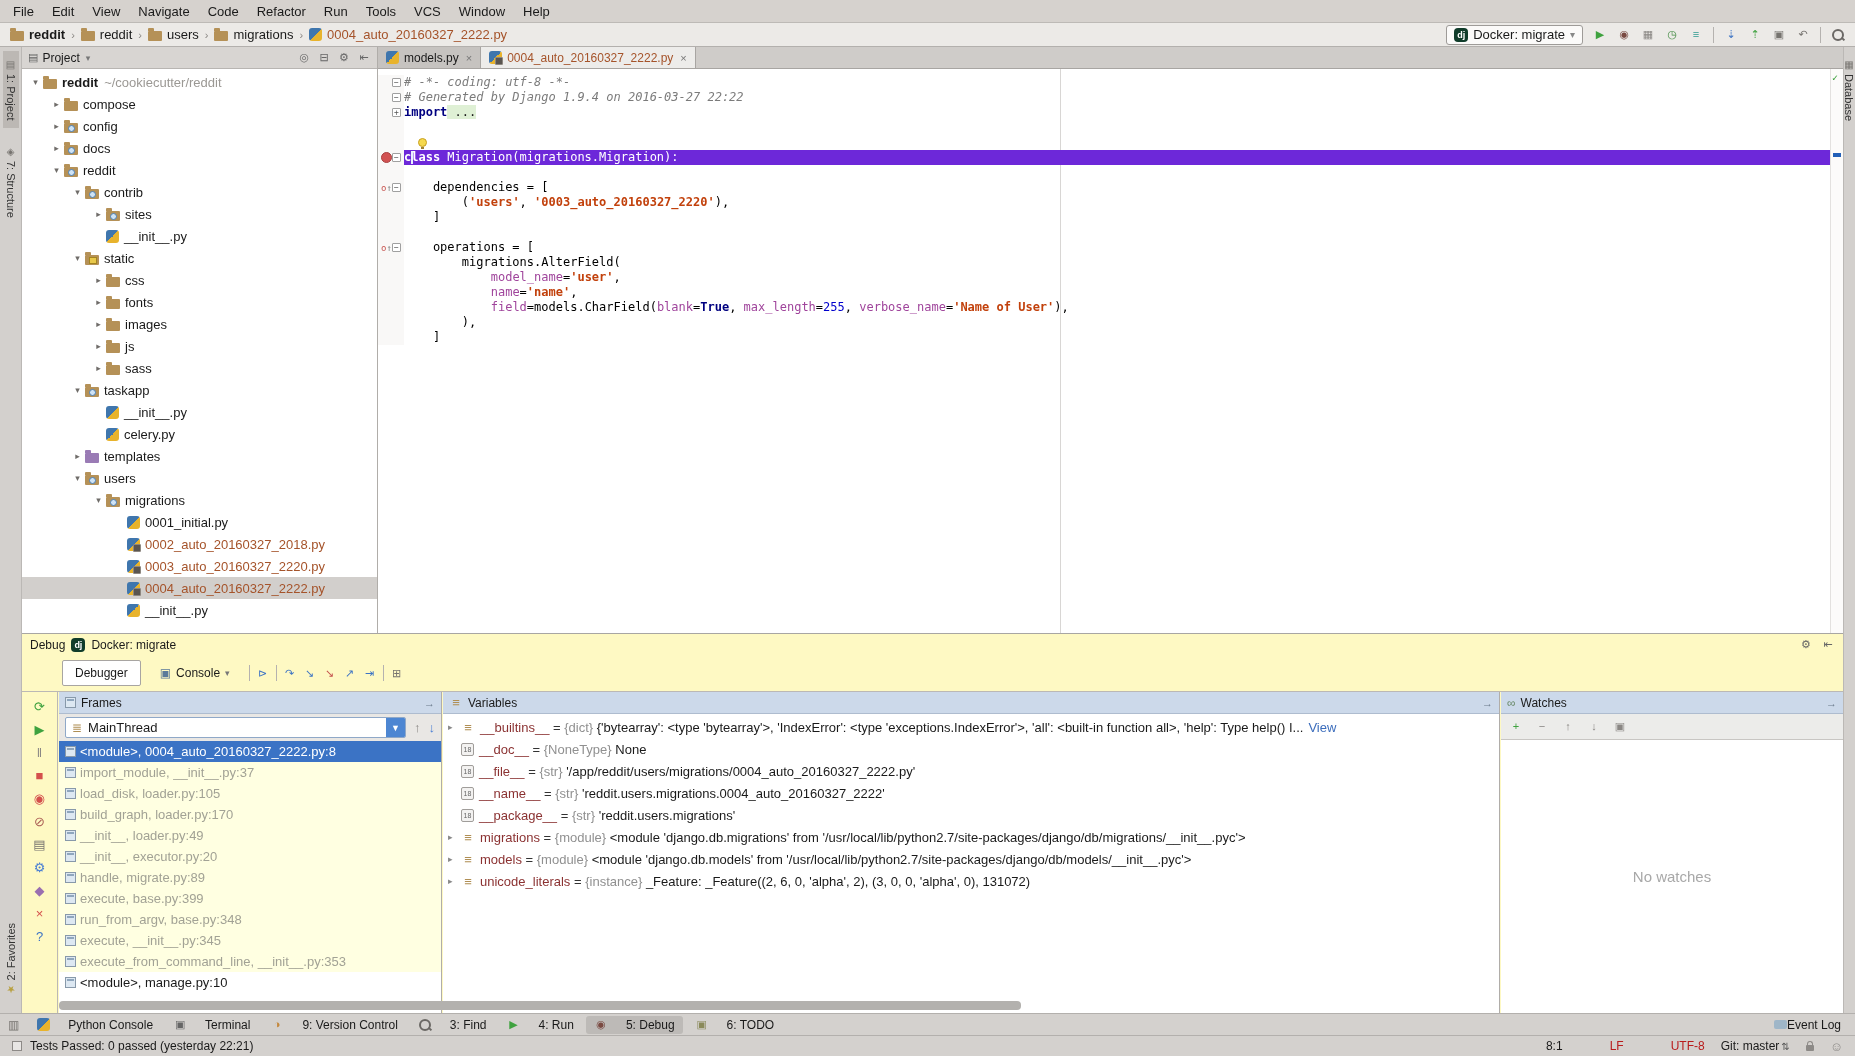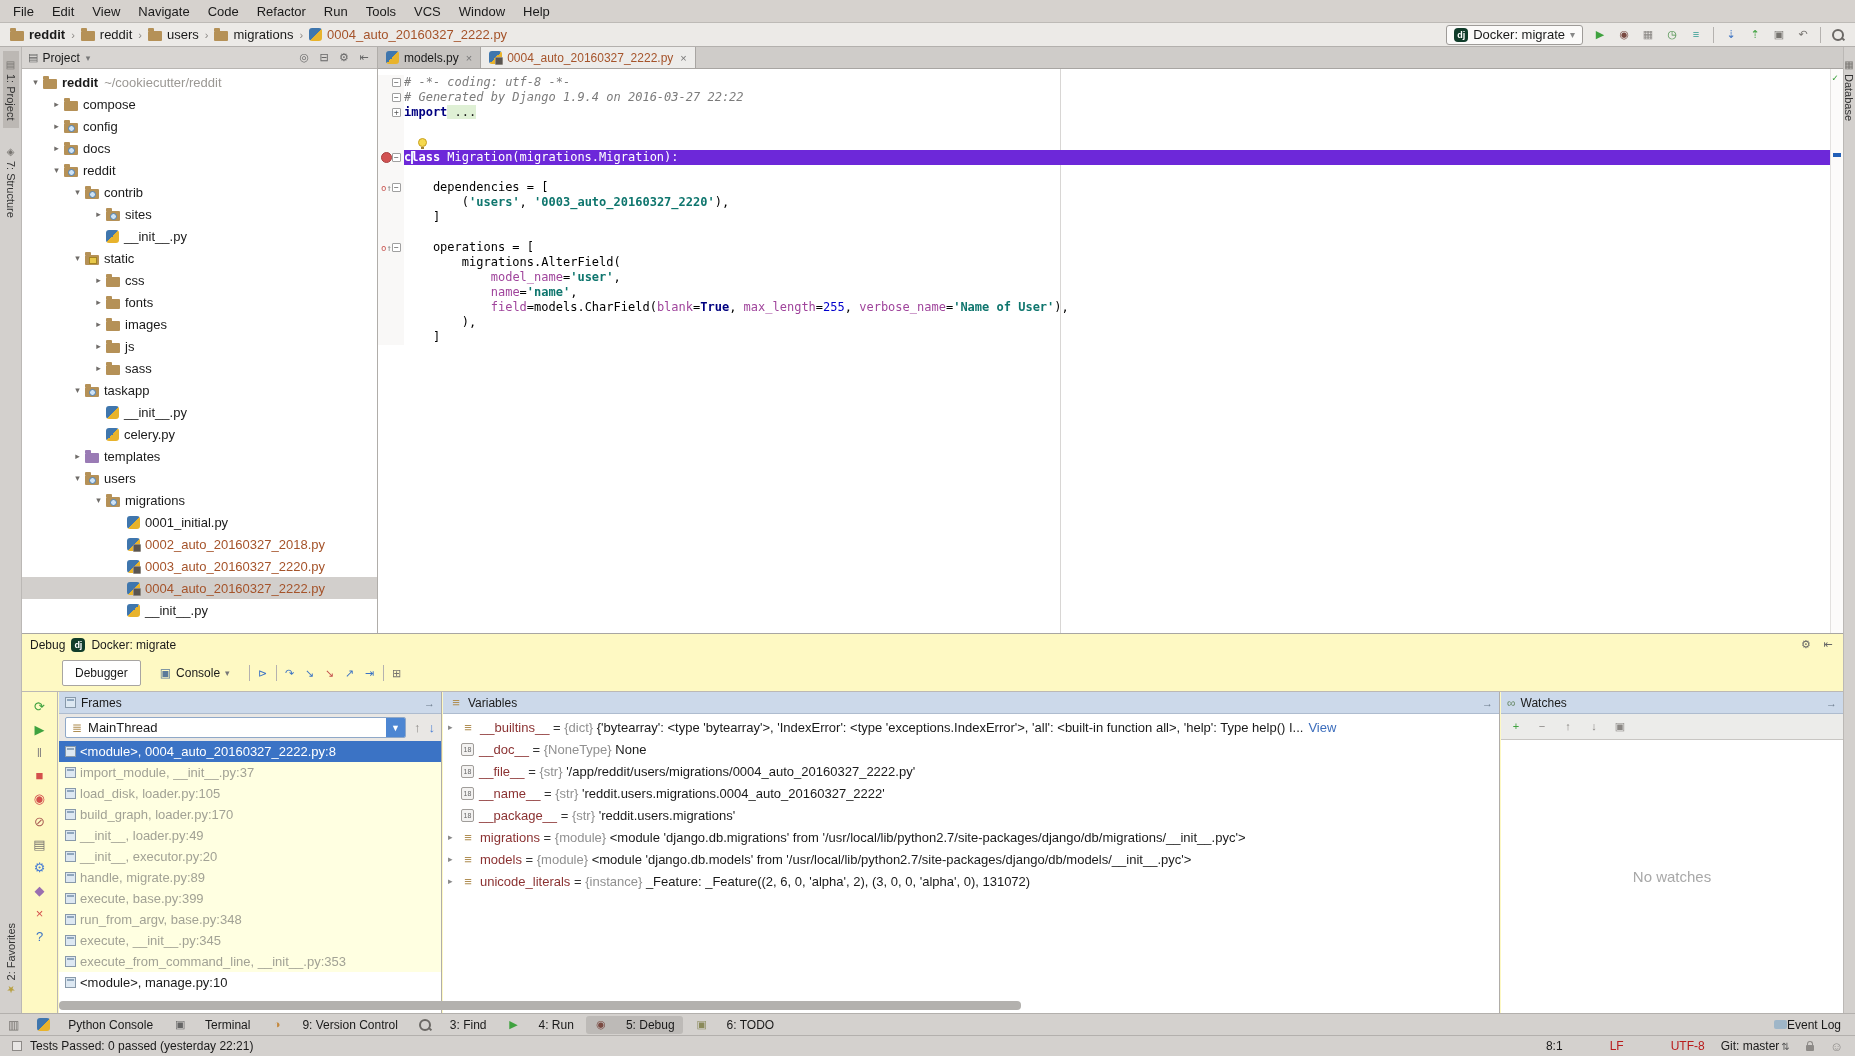--- a/index.html
+++ b/index.html
@@ -79,21 +79,21 @@
   .code-rows { position:absolute; left:0; right:13px; top:6px; z-index:1; }
   .crow { display:flex; height:15px; line-height:15px; }
   .gut { width:26px; flex:none; position:relative; background:#f9f8f7; }
   .ic-bp { position:absolute; left:3px; top:2px; width:11px; height:11px; border-radius:50%; background:#d25252; border:1px solid #a84040; }
   .ic-ovr { position:absolute; left:3px; top:1px; font-size:9px; color:#c75450; }
   .ic-ovr i { font-style:normal; color:#888; }
   .fold { position:absolute; right:3px; top:3px; width:9px; height:9px; border:1px solid #a0a0a0; background:#fff; color:#555; font-size:8px; line-height:7px; text-align:center; border-radius:1px; }
   .ctext { flex:1; white-space:pre; }
   .seg-cm { color:#7b7b7b; font-style:italic; }
   .seg-kw { color:#000080; font-weight:bold; }
-  .seg-str { color:#0f766e; font-weight:bold; }
+  .seg-str { color:#c2410c; font-weight:bold; }
   .seg-num { color:#0000cc; }
   .seg-kwarg { color:#a0459c; }
   .seg-pl { color:#000; }
   .seg-folded { background:#dff0d5; }
   .crow.exec .ctext { background:#6d28d9; position:relative; }
   .crow.exec .ctext span { color:#fff !important; background:none; }
   .crow.exec .ctext::before { content:''; position:absolute; left:7px; top:1px; bottom:1px; width:2px; background:#e8f0ff; }
   .bulb { display:inline-block; width:9px; height:9px; border-radius:50%; background:#f5d94e; border:1px solid #c8a020; margin-left:14px; position:relative; top:1px; }
   .bulb::after { content:''; position:absolute; left:2px; bottom:-3px; width:3px; height:2px; background:#a08030; }
   .scroll-strip { position:absolute; right:0; top:0; bottom:0; width:13px; background:#fcfbfa; border-left:1px solid #e3e1df; }

